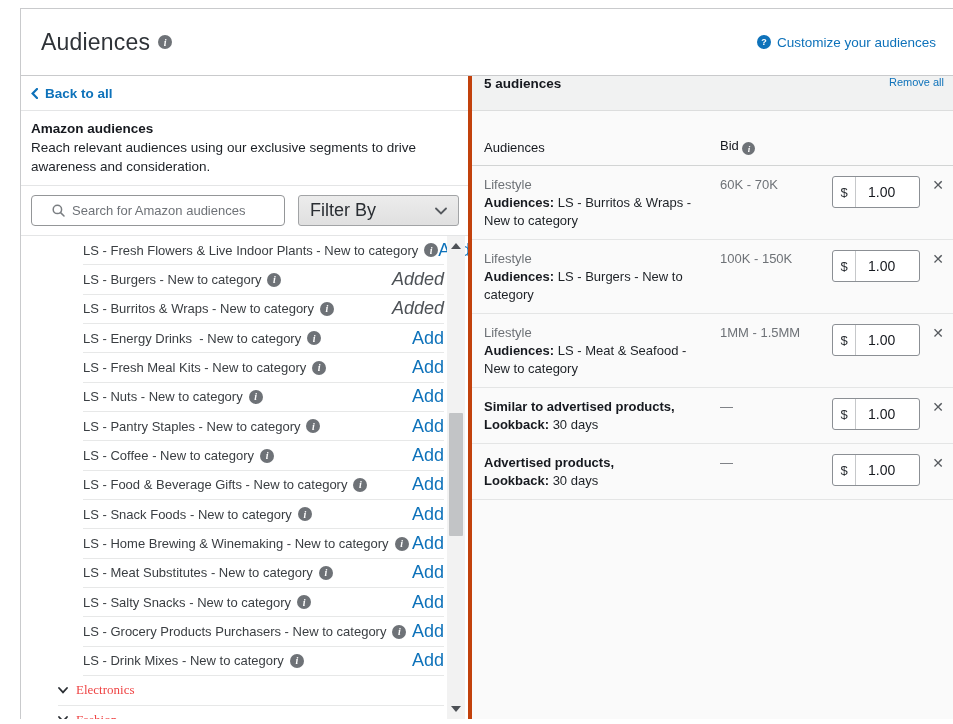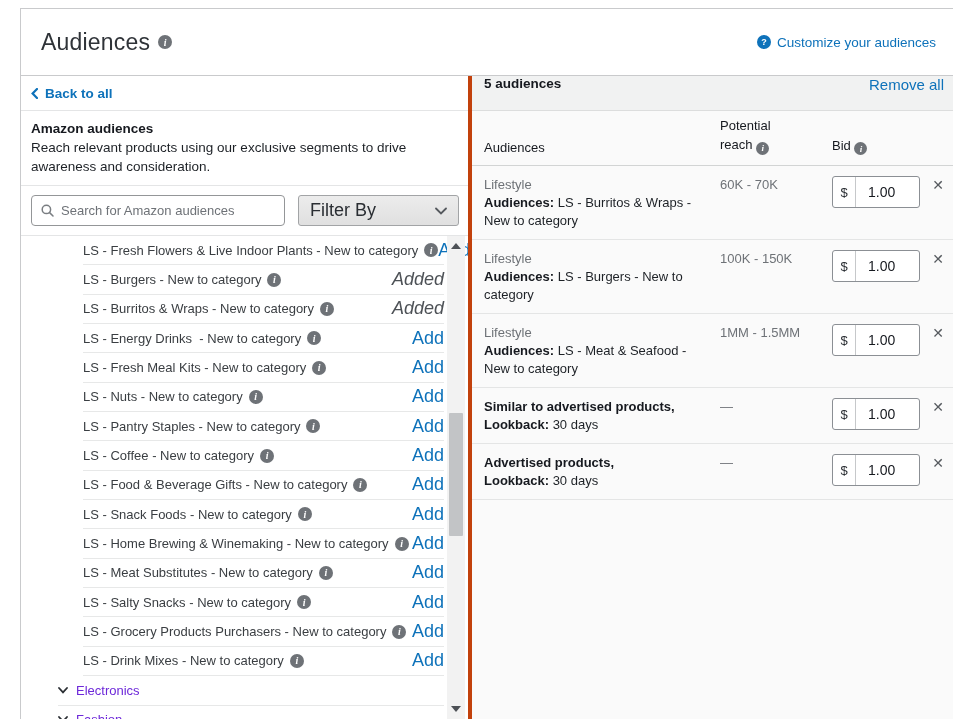--- a/index.html
+++ b/index.html
@@ -34,57 +34,57 @@
 
   
   .intro { height: 75px; flex: none; padding: 10px 12px 0 10px; border-bottom: 1px solid #e4e5e6; }
   .intro h3 { font-size: 13.5px; font-weight: 700; color: #16191f; margin-bottom: 2px; }
   .intro p { font-size: 13.5px; line-height: 1.42; color: #1d2126; }
 
   
   .controls-row { height: 50px; flex: none; display: flex; align-items: center; gap: 13px;
     padding: 0 5px 0 10px; border-bottom: 1px solid #e4e5e6; }
   .search-box { width: 254px; height: 31px; border: 1px solid #949698; border-radius: 4px;
-    display: flex; align-items: center; padding: 0 9px; gap: 7px; background: #fff; }
+    display: flex; align-items: center; padding: 0 20px; gap: 7px; background: #fff; }
   .search-box input { border: none; outline: none; flex: 1; font-size: 13px;
     font-family: inherit; color: #1d2126; background: transparent; }
   .search-box input::placeholder { color: #6e7277; }
   .filter-btn { width: 161px; height: 31px; background: linear-gradient(#ececec,#e0e0e0);
     border: 1px solid #a2a4a6; border-radius: 3px; display: flex; align-items: center;
     justify-content: space-between; padding: 0 11px; font-size: 18px; color: #2a2e33; cursor: pointer; }
 
   
   .aud-list { position: relative; flex: 1; overflow: hidden; padding-right: 24px; }
   .list-inner { }
   .list-row { height: 29.35px; display: flex; align-items: center; justify-content: space-between;
     margin-left: 62px; border-bottom: 1px solid #e7e8e8; padding-right: 0; font-size: 13px; }
   .list-row .lbl { display: flex; align-items: center; gap: 6px; color: #3a3e42; white-space: pre; }
   .list-row .action { font-size: 18px; font-weight: 400; }
   .action.added { color: #4d5156; font-style: italic; }
   .group-row { margin-left: 37px; justify-content: flex-start; gap: 8px; }
-  .group-row .lbl { color: #6d28d9; }
+  .group-row .lbl { color: #ef4444; font-family: Liberation Serif, serif; }
 
   
   .scrollbar { position: absolute; top: 0; right: 3px; width: 18px; height: 100%;
     background: #f2f2f2; }
   .sb-arrow { position: absolute; left: 0; width: 18px; height: 16px; display: flex;
     align-items: center; justify-content: center; cursor: pointer; }
   .sb-arrow.up { top: 2px; } .sb-arrow.down { bottom: 2px; }
   .tri-up { width: 0; height: 0; border-left: 5px solid transparent; border-right: 5px solid transparent;
     border-bottom: 6px solid #4d5156; }
   .tri-down { width: 0; height: 0; border-left: 5px solid transparent; border-right: 5px solid transparent;
     border-top: 6px solid #4d5156; }
   .sb-thumb { position: absolute; left: 2px; width: 14px; top: 177px; height: 123px;
     background: #c2c4c6; border-radius: 1px; cursor: grab; }
 
   
   .summary-bar { height: 35px; flex: none; background: #f1f2f2; border-bottom: 1px solid #dcdddd;
     display: flex; align-items: flex-start; justify-content: space-between; padding: 0 12px; }
   .summary-bar .count { font-size: 13.5px; font-weight: 700; color: #16191f; }
-  .summary-bar .remove-all { font-size: 15px; }
+  .summary-bar .remove-all { font-size: 11px; }
 
   
   .grid { display: grid; grid-template-columns: 236px 112px 1fr 20px; padding: 0 12px; }
   .thead { height: 55px; align-items: end; border-bottom: 1px solid #d2d4d4; }
   .thead > div { padding-bottom: 10px; font-size: 13px; color: #16191f; }
   .th-reach { max-width: 80px; line-height: 1.45; }
   .th-reach .icon-circle, .th-bid .icon-circle { width: 13px; height: 13px; font-size: 9px; vertical-align: -2px; }
   .trow { border-bottom: 1px solid #e4e5e5; padding-top: 10px; padding-bottom: 9px; }
   .cell-aud { font-size: 13px; line-height: 18px; padding-right: 14px; }
   .cell-aud .cat { color: #6e7277; }
@@ -122,21 +122,21 @@
 
       <a class="back-row link">
         <svg width="7" height="11" viewBox="0 0 7 11">
             <path d="M6 1 L1.6 5.5 L6 10" fill="none" stroke="#0e72ba" stroke-width="2.2" stroke-linecap="round"></path>
           </svg>
         <span>Back to all</span>
       </a>
 
       <div class="intro">
         <h3>Amazon audiences</h3>
-        <p>Reach relevant products using our exclusive segments to drive awareness and consideration.</p>
+        <p>Reach relevant audiences using our exclusive segments to drive awareness and consideration.</p>
       </div>
 
       <div class="controls-row">
         <div class="search-box">
           <svg width="13" height="13" viewBox="0 0 13 13">
               <circle cx="5.4" cy="5.4" r="4.2" fill="none" stroke="#7a7e82" stroke-width="1.5"></circle>
               <line x1="8.6" y1="8.6" x2="12" y2="12" stroke="#7a7e82" stroke-width="1.5" stroke-linecap="round"></line>
             </svg>
           <input type="text" placeholder="Search for Amazon audiences" style="">
         </div>
@@ -312,24 +312,20 @@
     </div>
 
     <div class="right-panel">
       <div class="summary-bar">
         <span class="count">5 audiences</span>
         <a class="link remove-all">Remove all</a>
       </div>
 
       <div class="grid thead">
         <div>Audiences</div>
-        <div class="th-reach">
-          <span>Potential reach</span>
-          <span class="icon-circle">i</span>
-        </div>
         <div class="th-bid">
           <span>Bid</span>
           <span class="icon-circle">i</span>
         </div>
         <div></div>
       </div>
 
       <div id="rows-root">
   <div class="grid trow">
     <div class="cell-aud">

